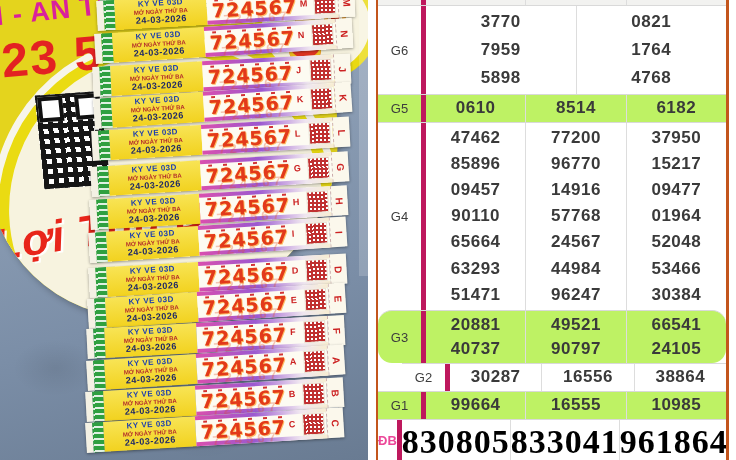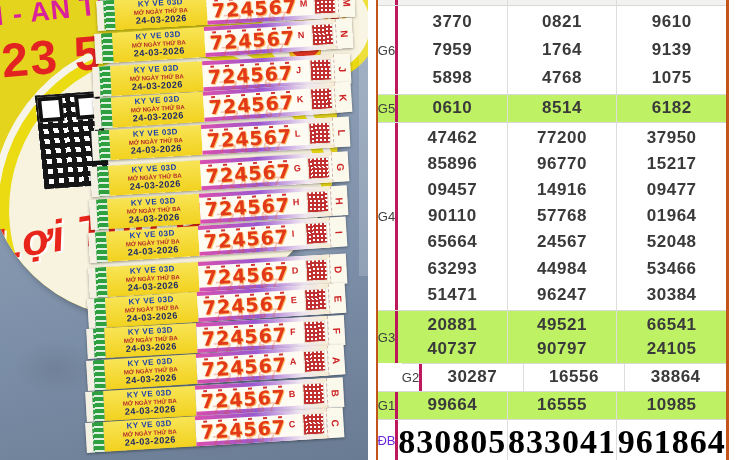--- a/index.html
+++ b/index.html
@@ -93,31 +93,31 @@
   .t-stub-letter { transform:rotate(90deg); font-size:10px; font-weight:bold; color:#cc2222; }
 
   
   .panel { position:absolute; left:368px; top:0; width:368px; height:460px; background:#fff; }
   .rtable { position:absolute; left:8px; top:0; width:353px; height:460px; background:#fff;
         border-left:2px solid #c3551c; border-right:3px solid #c3551c; overflow:hidden;
         display:flex; flex-direction:column; }
   .trow { display:flex; border-top:1px solid #d9d9d9; flex:0 0 auto; }
   .trow.first { border-top:none; }
   .alt { background:#bef264; }
-  .tlabel { width:20px; display:flex; align-items:center; justify-content:center;
-        font-size:13px; color:#3d3d3d; border-right:3px solid #be185d; }
+  .tlabel { width:48px; display:flex; align-items:center; justify-content:center;
+        font-size:13px; color:#3d3d3d; border-right:5px solid #be185d; }
   .tcol { flex:1; display:flex; flex-direction:column; align-items:center;
         justify-content:space-around; border-right:1px solid #ddd; padding:2px 0;text-align:right; }
   .tcol:last-child { border-right:none; }
   .num { font-weight:bold; font-size:17px; color:#3a3a3a; letter-spacing:.5px; line-height:1.2; }
   .r-g7 { height:5px; background:#f2f2f0; }
   .r-g6 { height:89px; } .r-g5 { height:28px; } .r-g4 { height:188px; }
-  .r-g3 { height:53px; } .r-g2 { height:28px;margin-left:24px; } .r-g1 { height:28px; }
+  .r-g3 { height:53px;border-radius:14px; } .r-g2 { height:28px;margin-left:24px; } .r-g1 { height:28px; }
   .r-db { height:41px; }
-  .r-db .tlabel { font-weight:normal; color:#6d28d9; }
+  .r-db .tlabel { font-weight:bold; color:#ec4899; }
   .r-db .num { font-size:34px; color:#000000; letter-spacing:1px;font-family:Liberation Serif, serif; }
 </style>
 </head>
 <body>
 
 <div class="stage">
 
   <div class="photo">
     <div class="wall-texture"></div>
 
@@ -395,25 +395,20 @@
         <div class="tcol">
           <span class="num">3770</span>
           <span class="num">7959</span>
           <span class="num">5898</span>
         </div>
         <div class="tcol">
           <span class="num">0821</span>
           <span class="num">1764</span>
           <span class="num">4768</span>
         </div>
-        <div class="tcol">
-          <span class="num">9610</span>
-          <span class="num">9139</span>
-          <span class="num">1075</span>
-        </div>
       </div>
 
       <div class="trow r-g5 alt">
         <div class="tlabel">G5</div>
         <div class="tcol">
             <span class="num">0610</span>
           </div>
         <div class="tcol">
             <span class="num">8514</span>
           </div>

